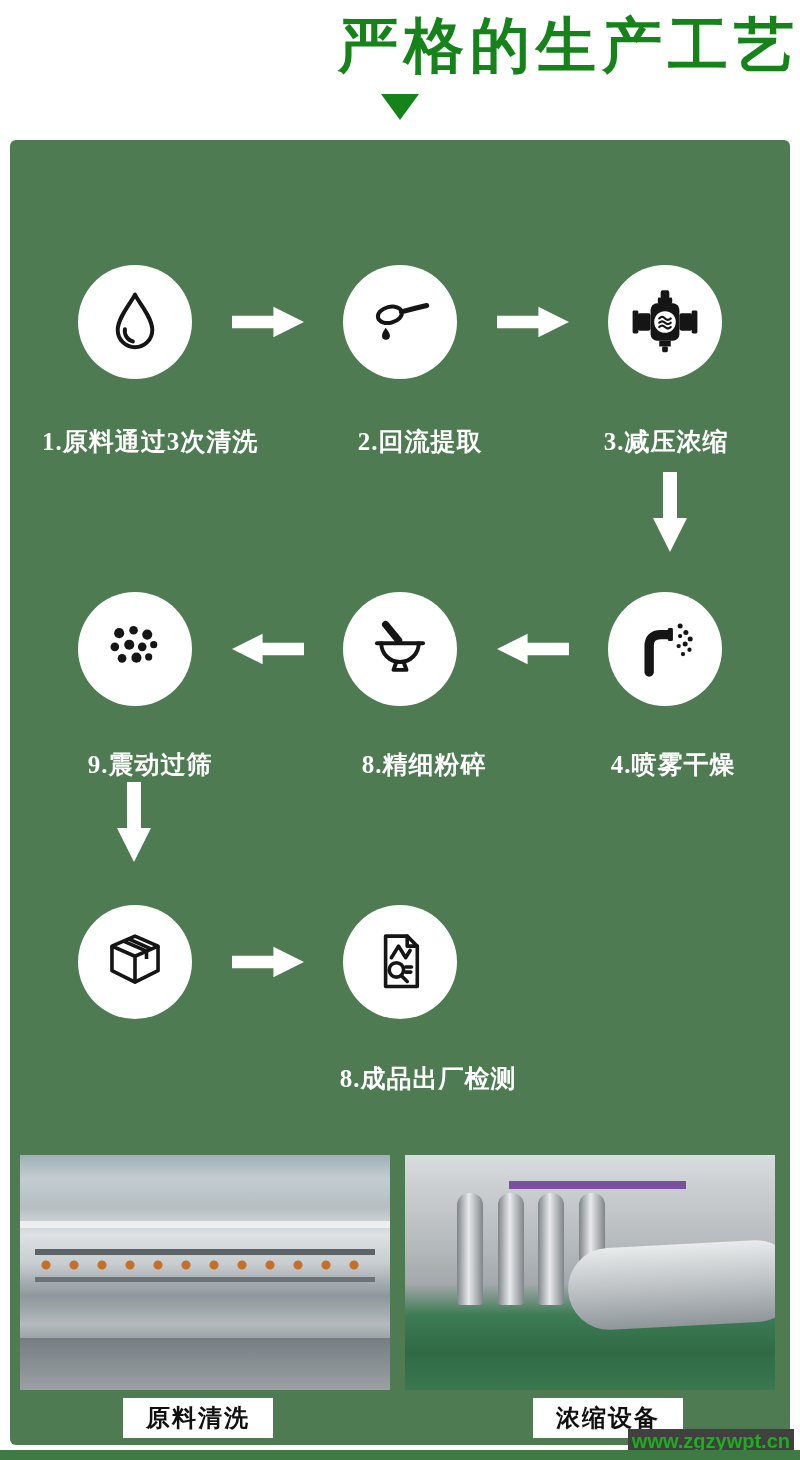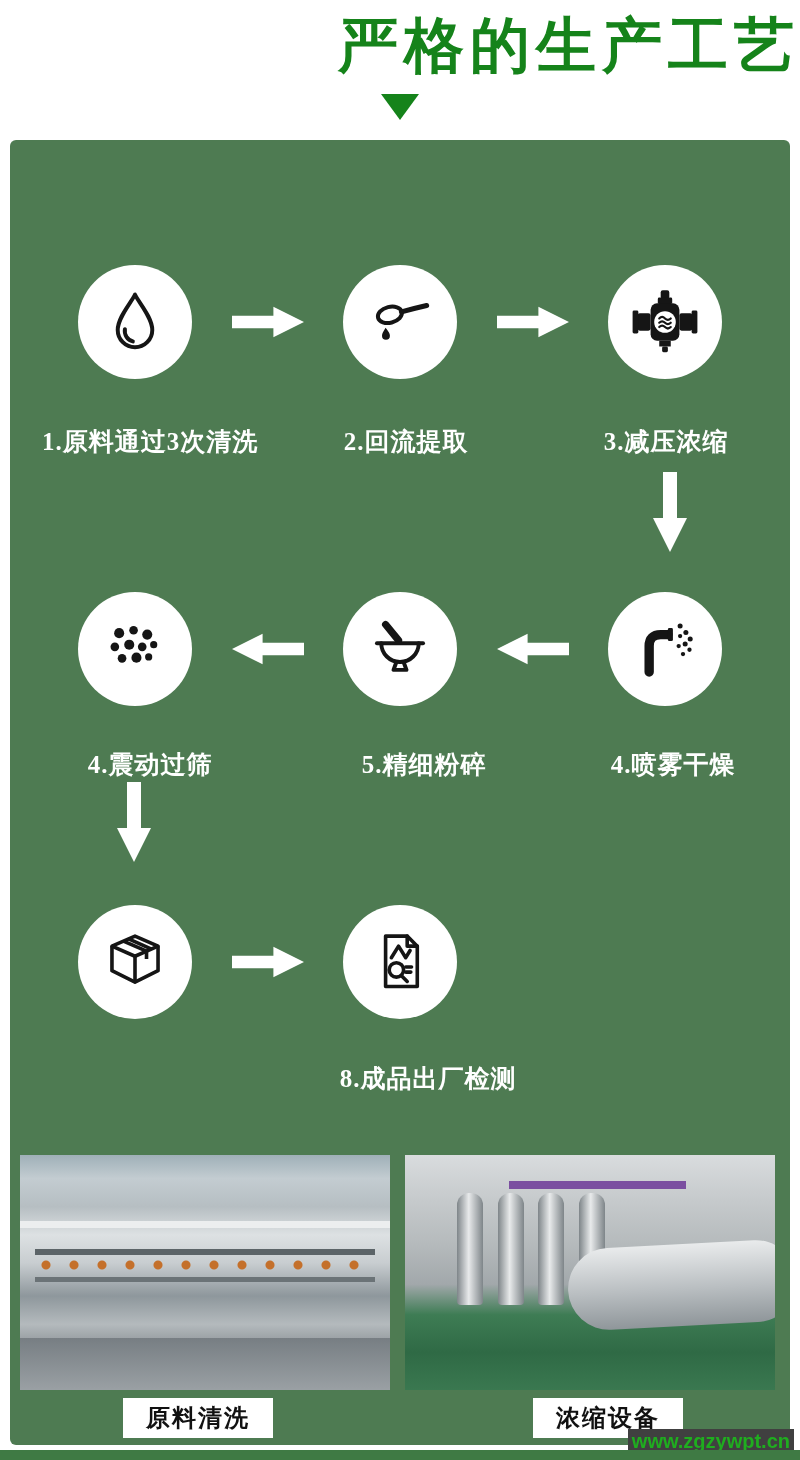--- a/index.html
+++ b/index.html
@@ -98,21 +98,21 @@
         <rect x="46" y="84" width="8" height="8" rx="2"></rect>
       </g>
       <circle cx="50" cy="50" r="15" fill="#fff"></circle>
       <path d="M42 45 q4 -4 8 0 t8 0" fill="none" stroke="#151515" stroke-width="3" stroke-linecap="round"></path>
       <path d="M42 51 q4 -4 8 0 t8 0" fill="none" stroke="#151515" stroke-width="3" stroke-linecap="round"></path>
       <path d="M42 57 q4 -4 8 0 t8 0" fill="none" stroke="#151515" stroke-width="3" stroke-linecap="round"></path>
     </svg>
   </div>
 
   <div class="step-label" style="left:10px;top:425px">1.原料通过3次清洗</div>
-  <div class="step-label" style="left:266px;top:425px">2.回流提取</div>
+  <div class="step-label" style="left:280px;top:425px">2.回流提取</div>
   <div class="step-label" style="left:526px;top:425px">3.减压浓缩</div>
 
   <svg class="arrow arrow-v" style="left:648px;top:472px" viewBox="0 0 44 80">
     <polygon points="15,0 15,46 5,46 22,80 39,46 29,46 29,0" fill="#fff"></polygon>
   </svg>
 
   <div class="circle" style="left:78px;top:592px">
     <svg viewBox="0 0 100 100">
       <g fill="#151515">
         <circle cx="28" cy="28" r="7"></circle>
@@ -152,22 +152,22 @@
           <circle cx="85" cy="36" r="3.5"></circle>
         <circle cx="71" cy="32" r="3"></circle>
           <circle cx="78" cy="43" r="3.5"></circle>
           <circle cx="69" cy="46" r="3"></circle>
         <circle cx="84" cy="51" r="3"></circle>
           <circle cx="75" cy="57" r="3"></circle>
       </g>
     </svg>
   </div>
 
-  <div class="step-label" style="left:10px;top:748px">4.震动过筛</div>
-  <div class="step-label" style="left:284px;top:748px">5.精细粉碎</div>
+  <div class="step-label" style="left:10px;top:748px">9.震动过筛</div>
+  <div class="step-label" style="left:284px;top:748px">8.精细粉碎</div>
   <div class="step-label" style="left:533px;top:748px">4.喷雾干燥</div>
 
   <svg class="arrow arrow-v" style="left:112px;top:782px" viewBox="0 0 44 80">
     <polygon points="15,0 15,46 5,46 22,80 39,46 29,46 29,0" fill="#fff"></polygon>
   </svg>
 
   <div class="circle" style="left:78px;top:905px">
     <svg viewBox="0 0 100 100">
       <g fill="none" stroke="#151515" stroke-width="5" stroke-linejoin="round">
         <polygon points="50,14 82,28 50,42 18,28"></polygon>

